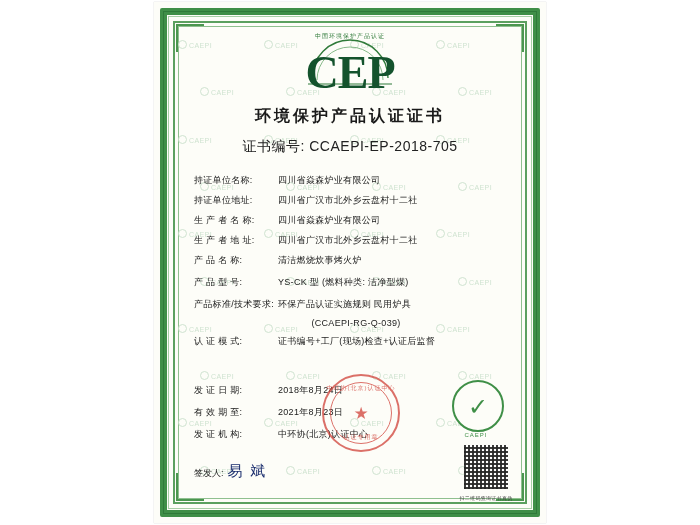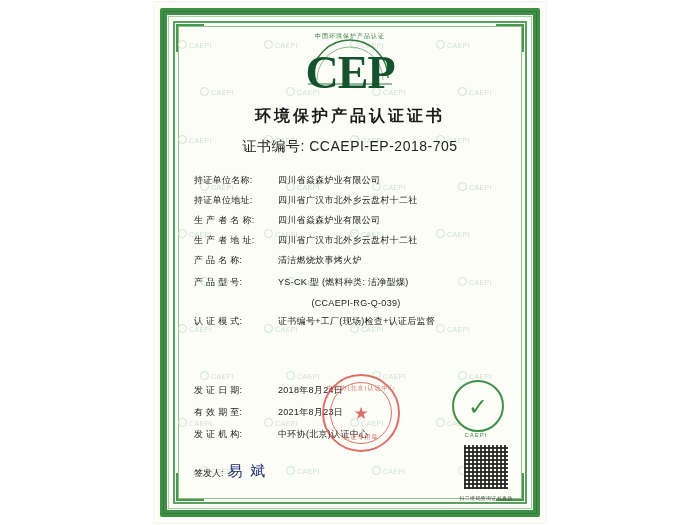--- a/index.html
+++ b/index.html
@@ -415,20 +415,24 @@
       <div class="row tall">
         <div class="label">产 品 名 称:</div>
         <div class="value">清洁燃烧炊事烤火炉</div>
       </div>
 
       <div class="row tall">
         <div class="label">产 品 型 号:</div>
         <div class="value">YS-CK 型 (燃料种类: 洁净型煤)</div>
       </div>
 
+      <div class="row">
+        <div class="label">产品标准/技术要求:</div>
+        <div class="value">环保产品认证实施规则   民用炉具</div>
+      </div>
 
       <div class="center-line">(CCAEPI-RG-Q-039)</div>
 
       <div class="row">
         <div class="label">认 证 模 式:</div>
         <div class="value">证书编号+工厂(现场)检查+认证后监督</div>
       </div>
     </div>
 
     <div class="issue">

